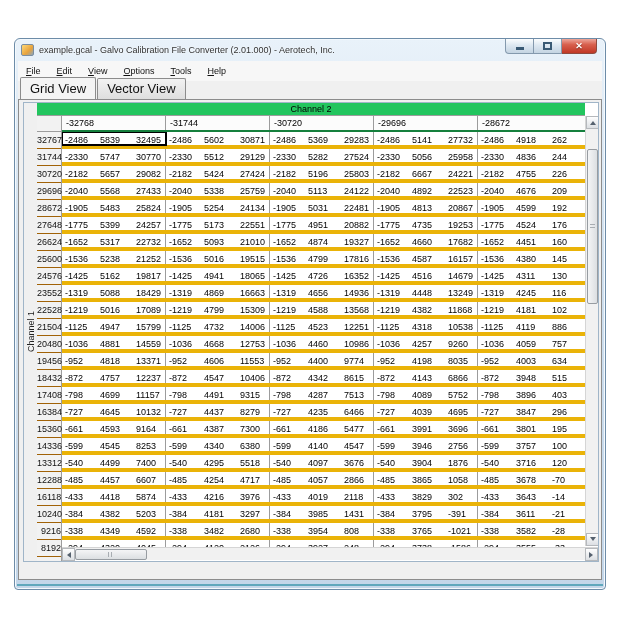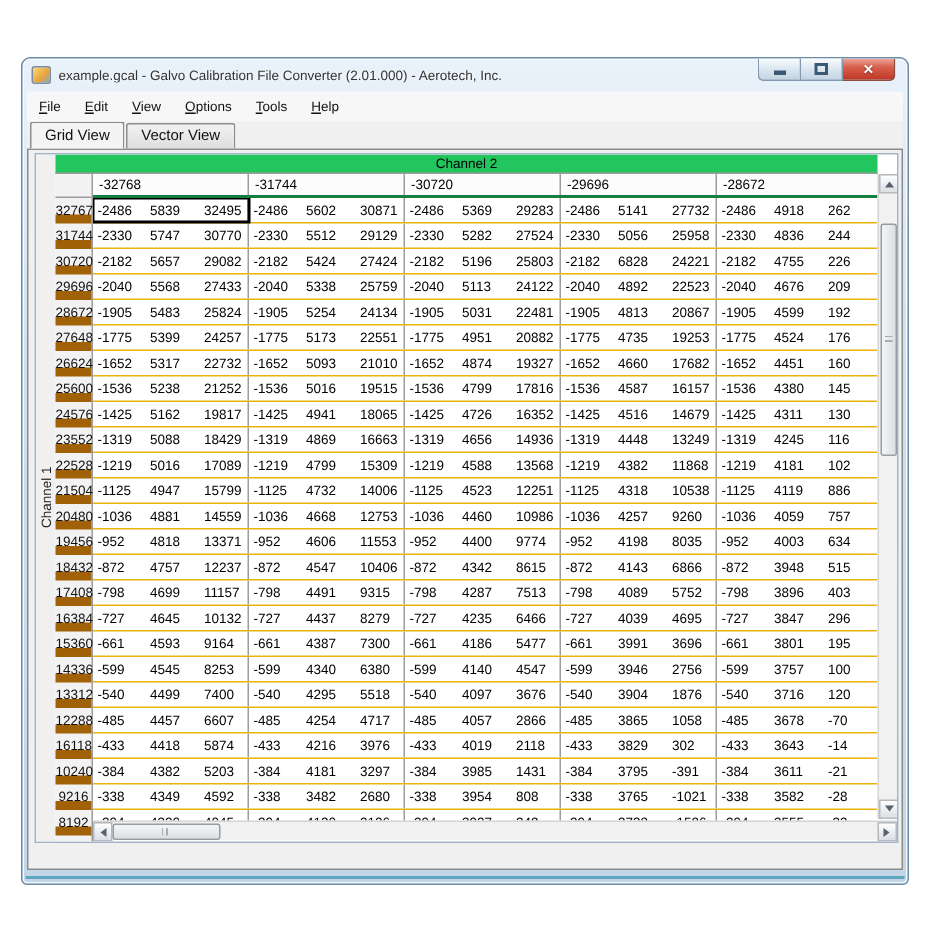--- a/index.html
+++ b/index.html
@@ -30,50 +30,50 @@
   .gm{width:8px;height:3px;background:#3a5a74;margin-top:4px;}
   .gmx{width:9px;height:8px;border:2px solid #3a5a74;background:transparent;}
   .gx{color:#fff;font-size:9px;font-weight:bold;line-height:9px;text-shadow:0 1px 1px #7c2417;}
 
   
   .menubar{position:absolute;left:3px;top:22px;right:3px;height:20px;background:#f7f7f7;
     display:flex;align-items:center;font-size:9px;color:#111;}
   .menu-item{padding:3px 8px;cursor:default;}
   .menu-item u{text-decoration:underline;}
   .tabstrip{position:absolute;left:3px;top:42px;right:3px;height:18px;background:#f0f0f0;
-    display:flex;align-items:flex-end;padding-left:2px;font-size:10px;color:#111;}
+    display:flex;align-items:flex-end;padding-left:2px;font-size:13px;color:#111;}
   .tab{border:1px solid #8c8c8c;border-bottom:none;padding:2px 9px 3px 9px;margin-right:1px;
     background:linear-gradient(#f2f2f2,#dedede);border-radius:2px 2px 0 0;position:relative;}
   .tab.active{background:#f4f4f4;padding-top:3px;z-index:2;}
 
   
   .tabpage{position:absolute;left:3px;top:60px;right:3px;bottom:9px;background:#f0f0f0;
     border:1px solid #8c8c8c;}
   .grid{position:absolute;left:4px;top:2px;width:576px;height:460px;background:#fff;
     border:1px solid #a0b5c8;font-size:9px;color:#000;overflow:hidden;}
 
   .ch1{position:absolute;left:0;top:0;width:13px;height:100%;background:#f0f0f0;
     display:flex;align-items:center;justify-content:center;}
   .ch1 span{writing-mode:vertical-rl;transform:rotate(180deg);font-size:9px;color:#222;}
   .rowhdrs{position:absolute;left:13px;top:0;width:25px;height:100%;background:#f2f2f2;
     border-right:1px solid #9c9c9c;}
-  .rowhdr{height:17px;line-height:16px;text-align:center;padding-right:0;
-    border-bottom:6px solid #a16207;color:#111;}
+  .rowhdr{height:17px;line-height:16px;text-align:right;padding-right:0;
+    border-bottom:1px solid #a16207;color:#111;}
   .rowhdr-spacer{height:29px;border-bottom:1px solid #9c9c9c;}
   .ch2{position:absolute;left:13px;top:0;width:548px;height:13px;background:#22c55e;
     border-bottom:1px solid #9c9c9c;text-align:center;line-height:12px;}
   .gheaders{position:absolute;left:38px;top:13px;width:523px;height:16px;display:flex;
     background:#fcfcfc;border-bottom:2px solid #15803d;}
   .ghead{width:104px;flex:none;border-right:1px solid #9c9c9c;padding:2px 0 0 4px;
     background:#fcfcfc;white-space:nowrap;overflow:hidden;}
   .ghead:last-child{flex:1;border-right:none;}
 
   .cells{position:absolute;left:38px;top:29px;width:523px;height:417px;overflow:hidden;
     background:#fff;}
-  .row{height:17px;display:flex;border-bottom:1px solid #eab308;}
+  .row{height:17px;display:flex;border-bottom:4px solid #eab308;}
   .grp{width:104px;flex:none;display:flex;border-right:1px solid #9c9c9c;position:relative;}
   .grp:last-child{border-right:none;}
   .grp.sel{outline:2px solid #000;outline-offset:-1px;z-index:3;}
   .cell{line-height:16px;white-space:nowrap;padding-left:3px;overflow:hidden;}
   .c1{width:35px;flex:none;}
   .c2{width:36px;flex:none;}
   .c3{width:33px;flex:none;}
 
   
   .vscroll{position:absolute;right:0;top:13px;width:13px;height:430px;background:#f1f1f1;
@@ -236,21 +236,21 @@
               <div class="cell c2">5424</div>
               <div class="cell c3">27424</div>
             </div>
             <div class="grp">
               <div class="cell c1">-2182</div>
               <div class="cell c2">5196</div>
               <div class="cell c3">25803</div>
             </div>
             <div class="grp">
               <div class="cell c1">-2182</div>
-              <div class="cell c2">6828</div>
+              <div class="cell c2">6667</div>
               <div class="cell c3">24221</div>
             </div>
             <div class="grp">
               <div class="cell c1">-2182</div>
               <div class="cell c2">4755</div>
               <div class="cell c3">226</div>
             </div>
           </div>
           <div class="row">
             <div class="grp">

